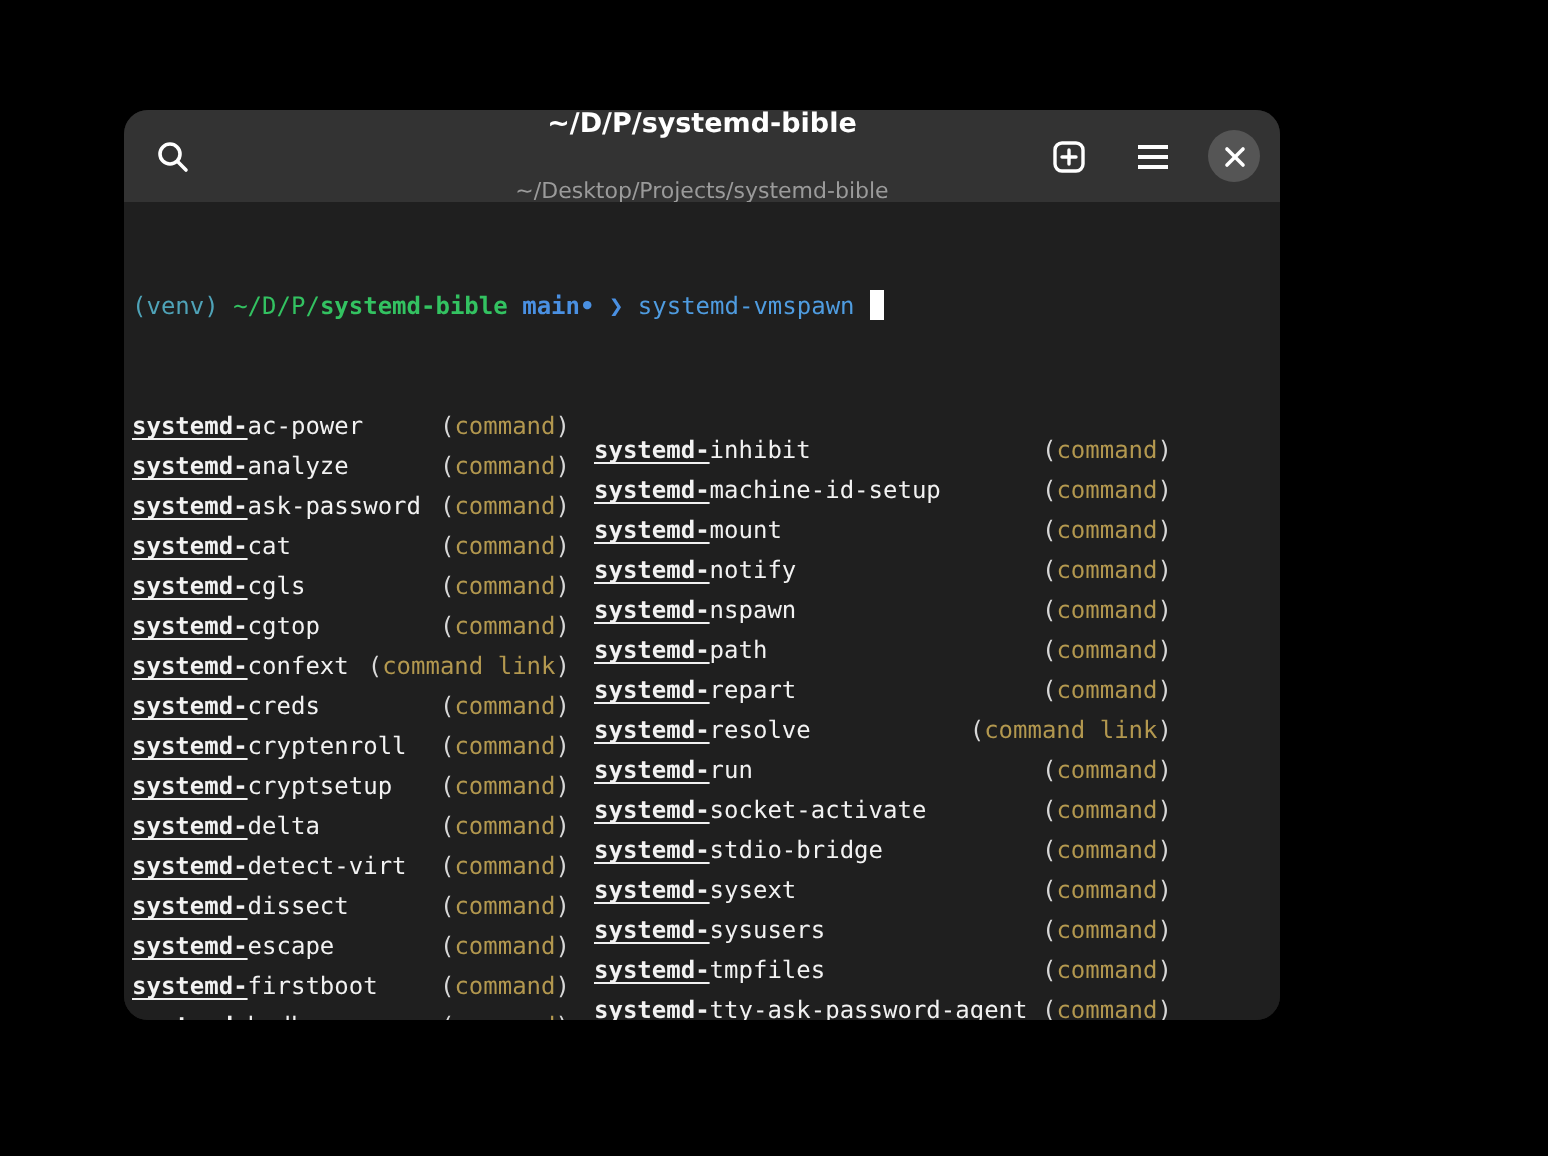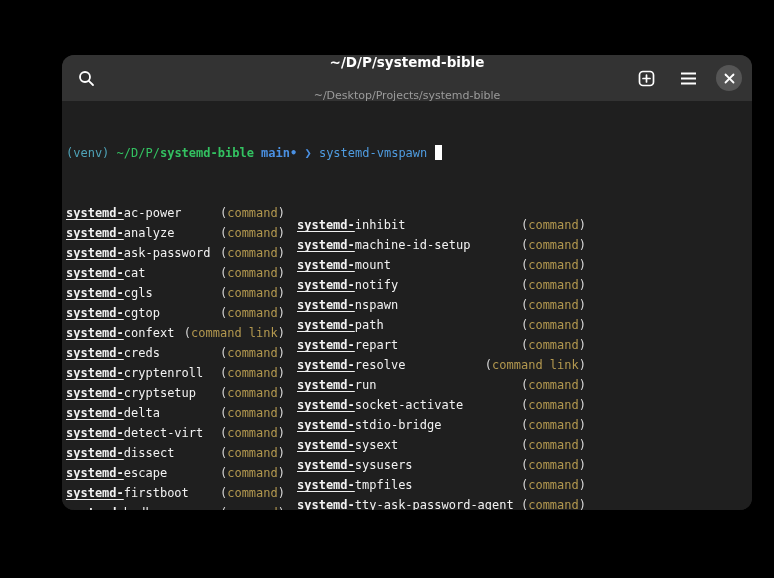--- a/index.html
+++ b/index.html
@@ -5,21 +5,21 @@
   html,body{margin:0;padding:0;}
   body{
     width:774px;height:578px;
     background:var(--page_bg,#000);
     overflow:hidden;
     font-family:"DejaVu Sans", sans-serif;
     position:relative;
   }
   .window{
     position:absolute;left:62px;top:55px;
-    width:690px;height:455px;
+    width:578px;height:455px;
     background:var(--window_bg,#1f1f1f);
     border-radius:12px;
     overflow:hidden;
     box-shadow:0 10px 30px rgba(0,0,0,.65);
   }
   
   .headerbar{
     height:46px;
     background:var(--header_bg,#333);
     position:relative;

